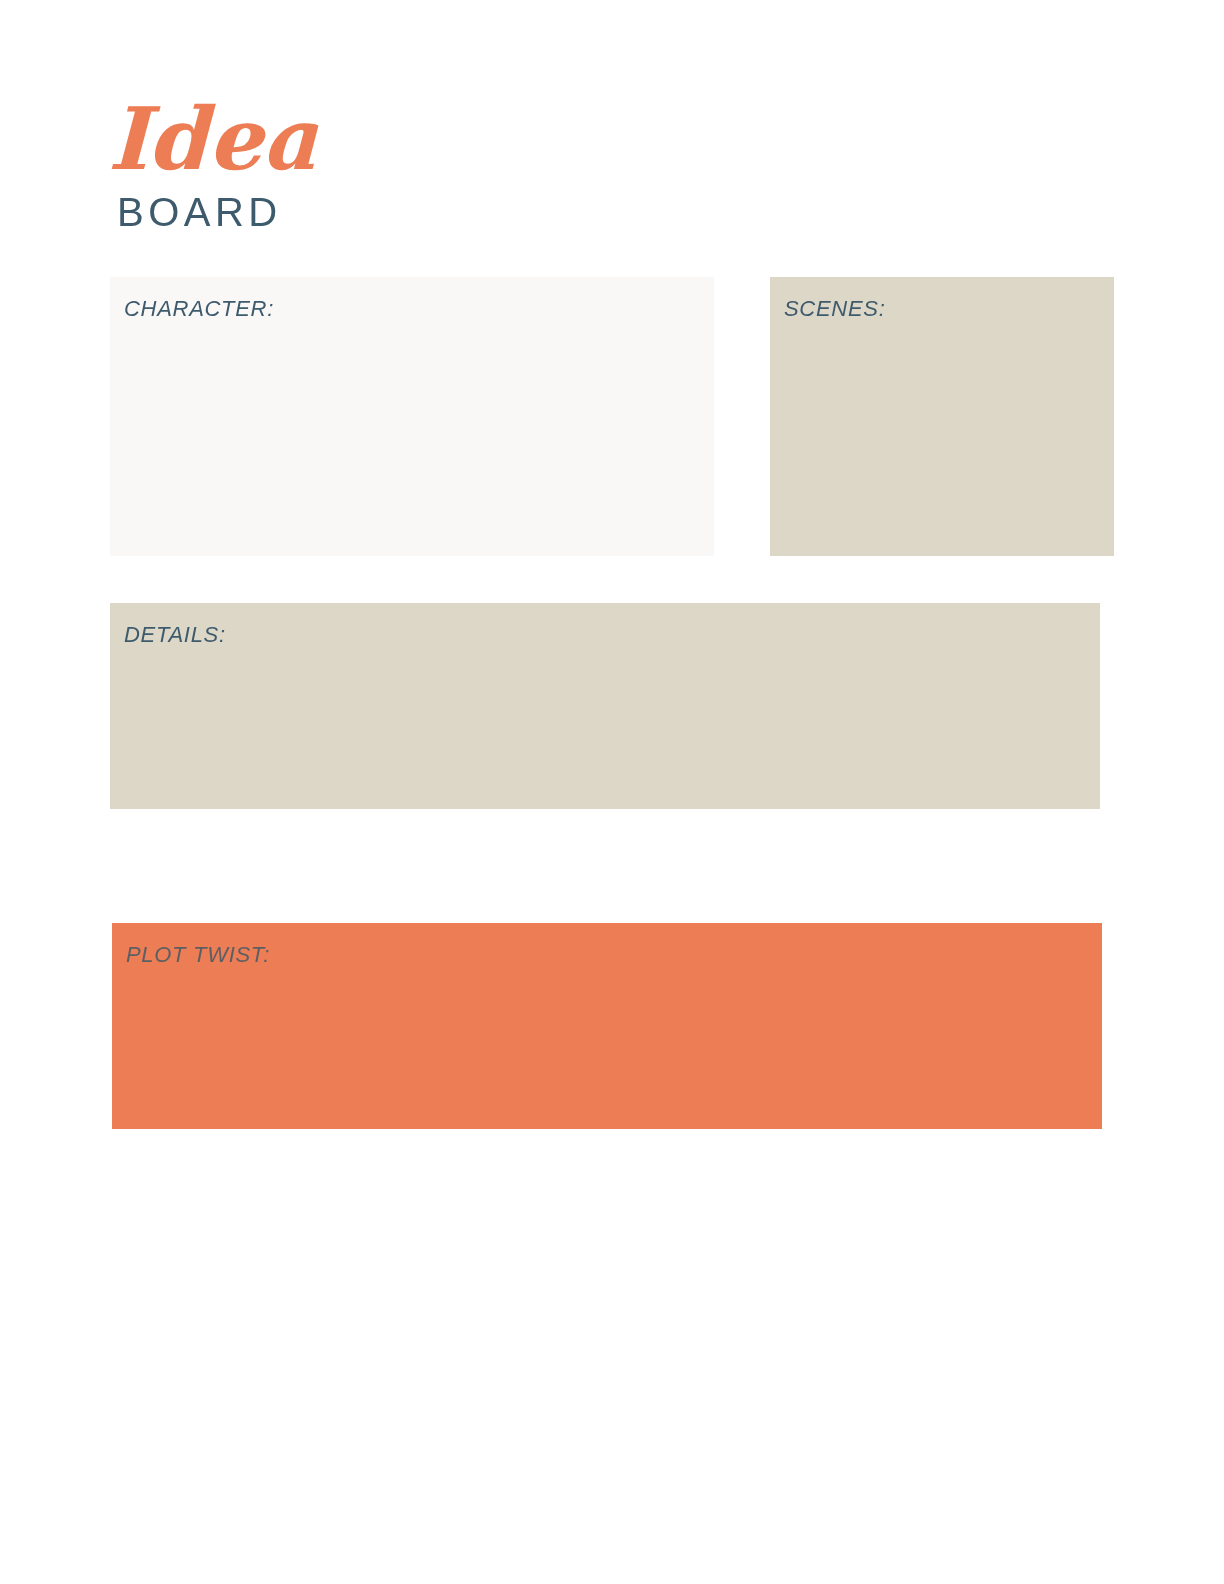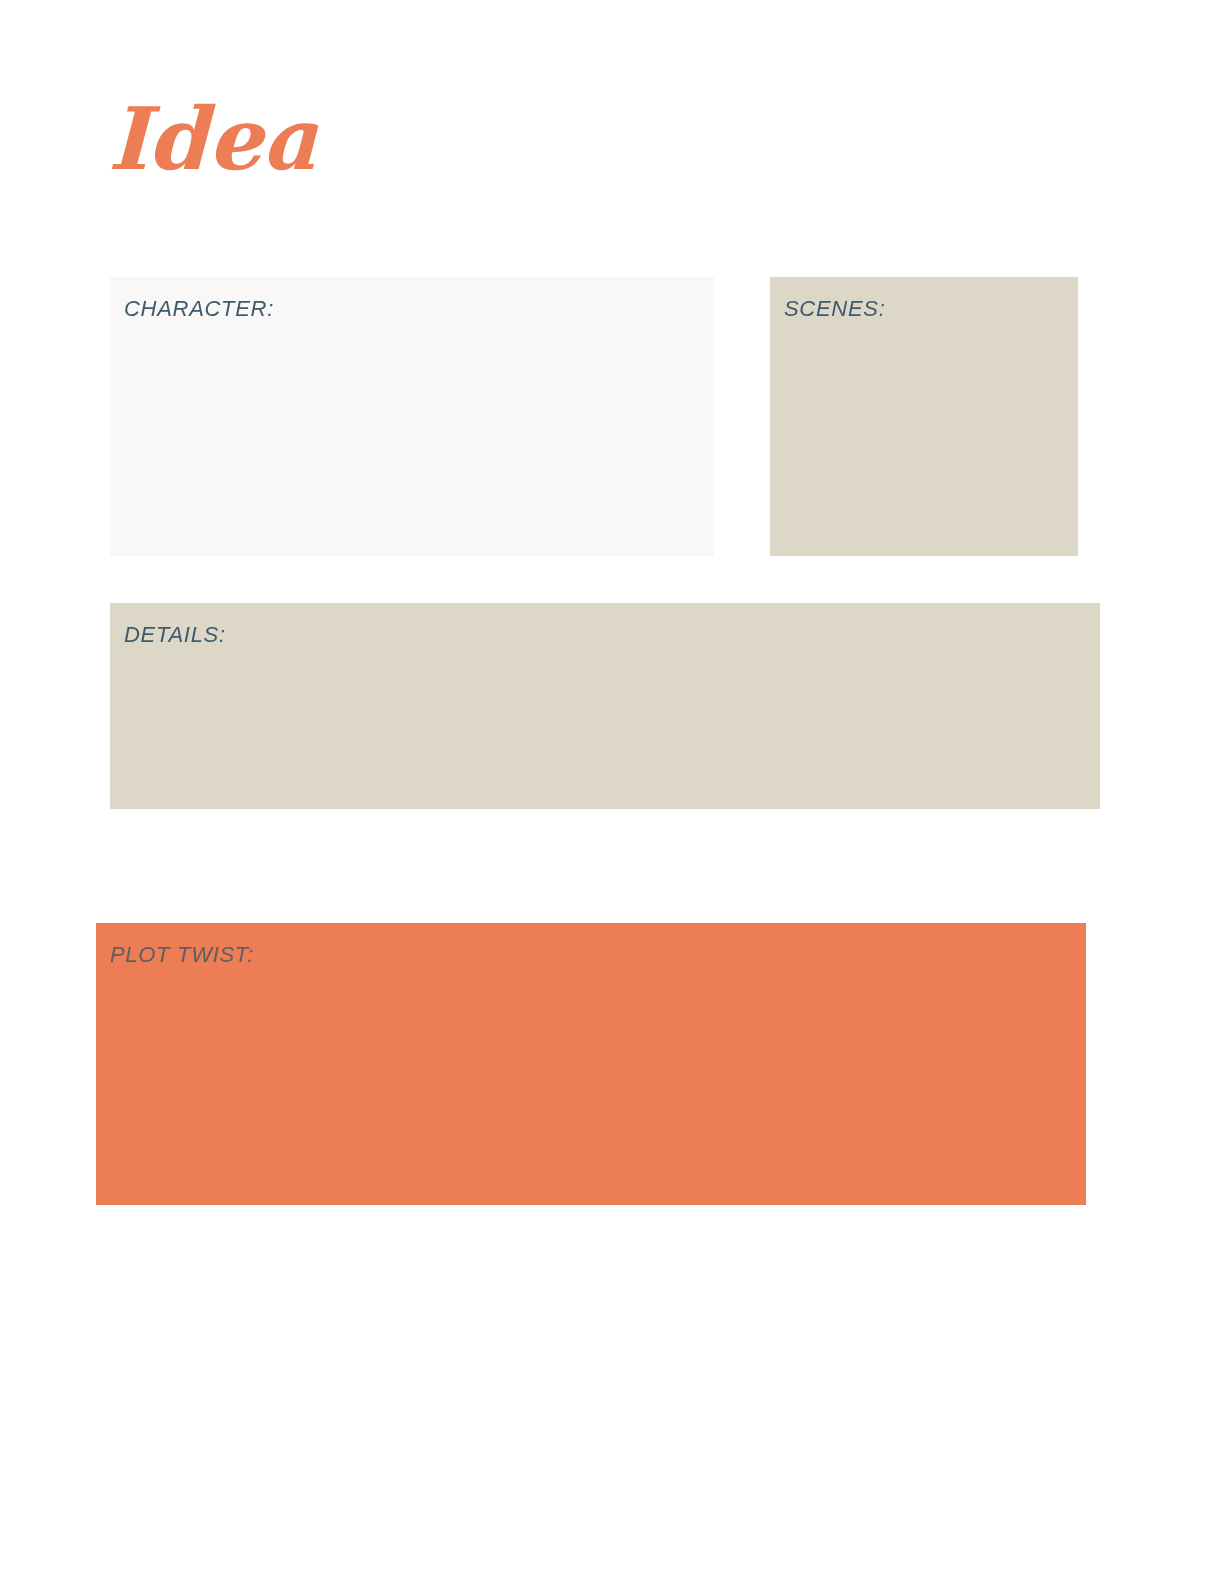--- a/index.html
+++ b/index.html
@@ -91,46 +91,47 @@
   #panel-character {
     left: 110px;
     top: 277px;
     width: 604px;
     height: 279px;
     background: #f9f8f6;
   }
   #panel-scenes {
     left: 770px;
     top: 277px;
-    width: 308px;
+    width: 344px;
     height: 279px;
     background: #dcd7c6;
   }
   #panel-details {
     left: 110px;
     top: 603px;
     width: 990px;
     height: 206px;
     background: #dcd7c6;
   }
   #panel-plot-twist {
-    left: 96px;
+    left: 112px;
     top: 923px;
     width: 990px;
-    height: 282px;
+    height: 206px;
     background: #ed7d54;
   }
 </style>
 </head>
 <body>
 
 <div class="page">
 
   <div class="logo-block">
     <span class="logo-script">Idea</span>
+    <span class="logo-sub">BOARD</span>
   </div>
 
   <div class="panel" id="panel-character">
     <div class="panel-inner">
       <div class="panel-label">CHARACTER:</div>
       <div class="panel-body"></div>
     </div>
   </div>
 
   <div class="panel" id="panel-scenes">

